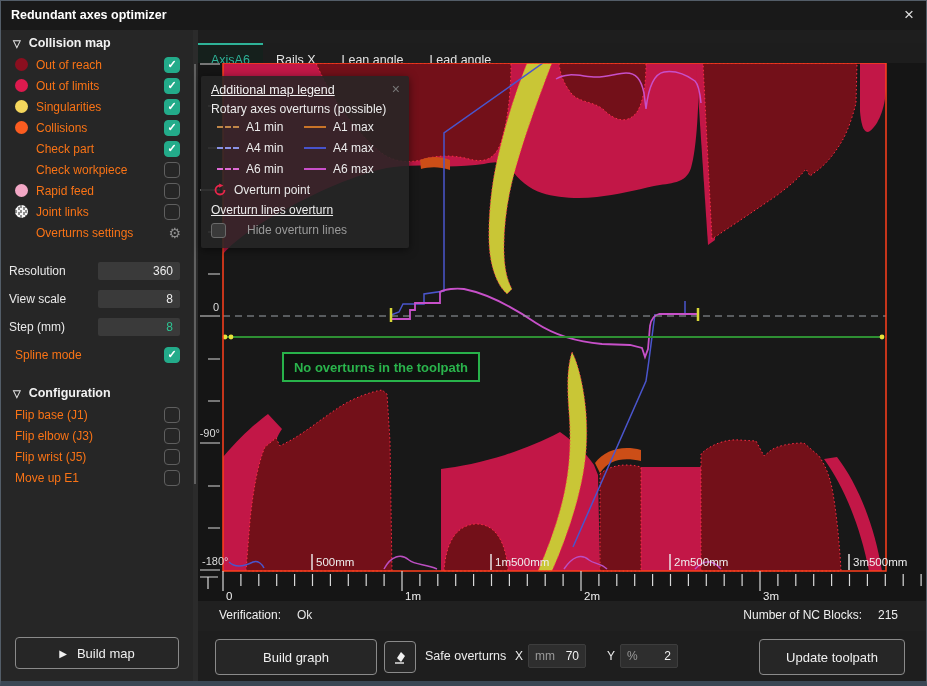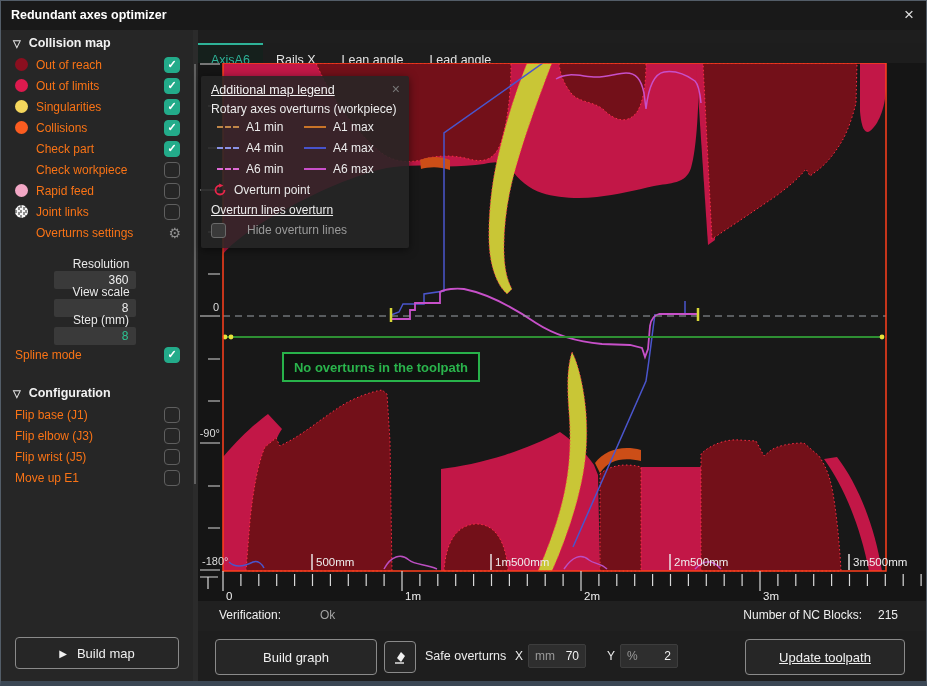--- a/index.html
+++ b/index.html
@@ -23,21 +23,21 @@
   .d-sing{background:#f5d75c;}
   .d-coll{background:#fb5c20;}
   .d-rapid{background:#f3a8c6;}
   .d-joint{background:repeating-conic-gradient(#f5f5f5 0% 25%, #8e8e8e 0% 50%) 0 0/5px 5px;border-radius:50%;}
   .slabel{flex:1;color:#f97316;}
   .cb{width:16px;height:16px;border:1px solid #5f5f5f;border-radius:4px;margin-right:13px;
       display:flex;align-items:center;justify-content:center;box-sizing:border-box;background:transparent;}
   .cb.on{background:#23ab8a;border-color:#23ab8a;}
   .cb span{color:#fff;font-size:11px;font-weight:bold;line-height:1;}
   .gear{margin-right:12px;color:#8f8f8f;font-size:14px;}
-  .frow{display:flex;align-items:center;height:28px;padding-left:8px;flex-direction:column;}
+  .frow{display:flex;align-items:center;height:28px;padding-left:8px;}
   .frow .flabel{flex:1;color:#e9e9e9;}
   .num{width:68px;background:#3a3a3a;border-radius:2px;color:#ececec;text-align:right;
        padding:2px 7px;margin-right:13px;font-size:12px;}
   .green{color:#2cc492;}
   .btn{background:#262626;border:1px solid #8a8a8a;border-radius:4px;color:#f0f0f0;
        font-size:13px;display:flex;align-items:center;justify-content:center;box-sizing:border-box;cursor:default;}
   #build-map{position:absolute;left:14px;bottom:12px;width:164px;height:32px;gap:10px;}
   #build-map .play{font-size:10px;}
   
   .main{position:absolute;left:197px;top:29px;right:0;bottom:0;background:#1e1e1e;}
@@ -59,35 +59,35 @@
   .mllink{height:20px;line-height:20px;text-decoration:underline;color:#ececec;}
   .mlhide{display:flex;align-items:center;gap:21px;height:20px;color:#9a9a9a;}
   .mlhide .hcb{width:15px;height:15px;background:#3a3a3a;border:1px solid #6a6a6a;border-radius:3px;box-sizing:border-box;}
   
   .anno{position:absolute;left:84px;top:289px;width:194px;height:26px;border:2px solid #28b24a;
         background:rgba(10,14,10,0.55);display:flex;align-items:center;justify-content:center;z-index:4;}
   .anno span{color:#2ab44c;font-weight:bold;font-size:13px;white-space:nowrap;}
   
   .inforow{position:absolute;left:0;top:571px;right:0;height:30px;background:#202020;}
   .inforow .vlab{position:absolute;left:21px;top:7px;color:#efefef;}
-  .inforow .vok{position:absolute;left:99px;top:7px;color:#a3a3a3;margin-left:23px;}
+  .inforow .vok{position:absolute;left:99px;top:7px;color:#e5e5e5;}
   .inforow .nclab{position:absolute;right:64px;top:7px;color:#efefef;}
   .inforow .ncval{position:absolute;right:28px;top:7px;color:#efefef;}
   .controls{position:absolute;left:0;top:601px;right:0;bottom:0;background:#1e1e1e;}
   #build-graph{position:absolute;left:17px;top:8px;width:162px;height:36px;}
   #eraser-btn{position:absolute;left:186px;top:10px;width:32px;height:32px;}
   .sdlabel{position:absolute;left:227px;top:18px;color:#ececec;font-size:12.5px;}
   .xlab{position:absolute;left:317px;top:18px;color:#ececec;}
   .ylab{position:absolute;left:409px;top:18px;color:#ececec;}
   .sdfield{position:absolute;top:13px;width:58px;height:24px;background:#2e2e2e;border:1px solid #3d3d3d;
            border-radius:2px;display:flex;align-items:center;box-sizing:border-box;padding:0 6px;}
   .sdfield .unit{color:#9a9a9a;flex:1;}
   .sdfield .val{color:#f2f2f2;}
   #sdx{left:330px;} #sdy{left:422px;}
-  #update-toolpath{position:absolute;right:21px;top:8px;width:160px;height:36px;text-decoration:underline;}
+  #update-toolpath{position:absolute;right:21px;top:8px;width:146px;height:36px;}
   svg text{font-family:"Liberation Sans",sans-serif;}
 </style>
 </head>
 <body>
 
 <div class="win">
 
   <div class="titlebar">
     <span class="title">Redundant axes optimizer</span>
     <span class="close">×</span>
@@ -316,21 +316,21 @@
             <text x="476" y="503">2m500mm</text>
             <text x="655" y="503">3m500mm</text>
           </g>
         </g>
       </svg>
 
       
       <div class="maplegend">
         <span class="mlx">×</span>
         <div class="mlt">Additional map legend</div>
-        <div class="mls">Rotary axes overturns (workpiece)</div>
+        <div class="mls">Rotary axes overturns (possible)</div>
         <div class="mlrow">
           <span class="sw dash" style="border-color:#c08648"></span>
           <span class="mlmin">A1 min</span>
           <span class="sw" style="border-color:#c87428"></span>
           <span>A1 max</span>
         </div>
         <div class="mlrow">
           <span class="sw dash" style="border-color:#8a92e6"></span>
           <span class="mlmin">A4 min</span>
           <span class="sw" style="border-color:#4753cc"></span>

